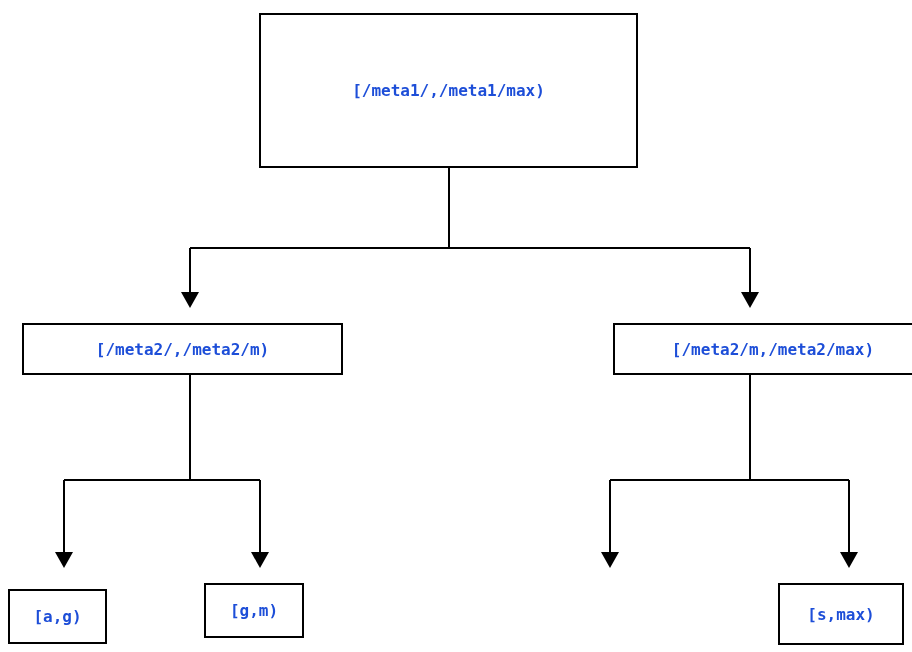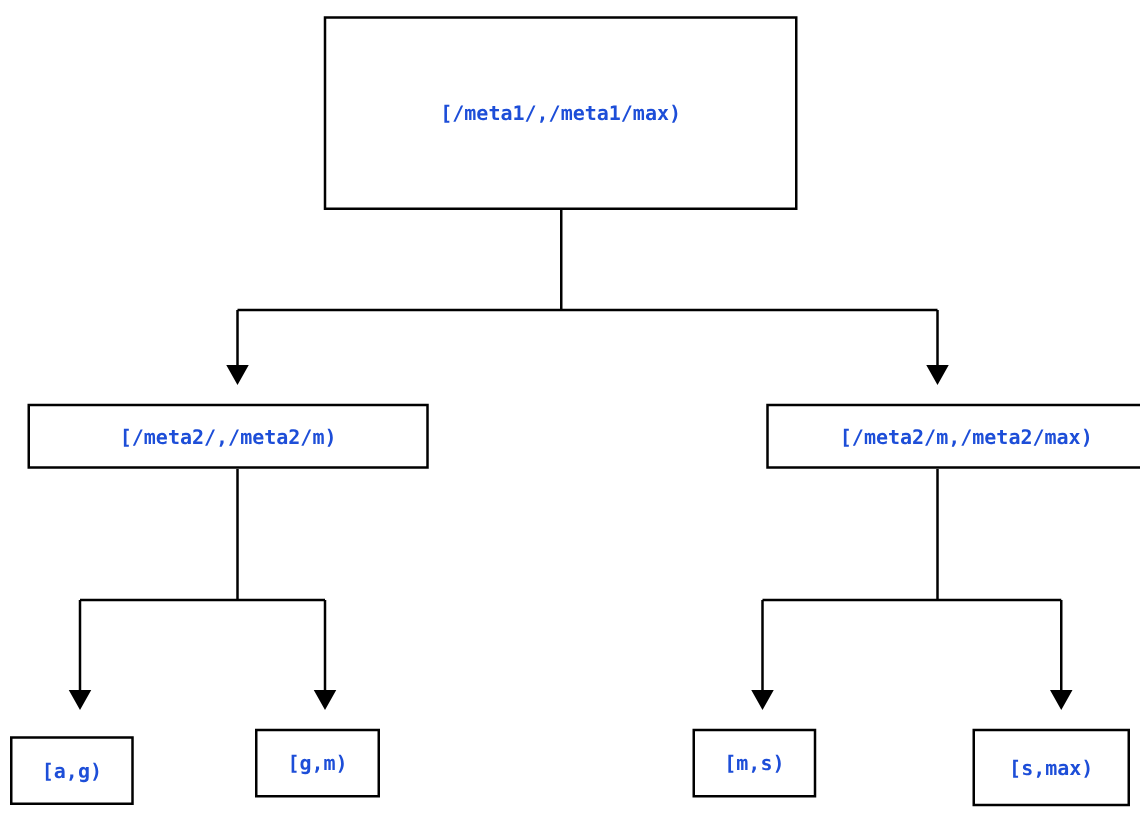--- a/index.html
+++ b/index.html
@@ -89,21 +89,18 @@
   </div>
 
   <div class="node leaf-ag">
     <span>[a,g)</span>
   </div>
 
   <div class="node leaf-gm">
     <span>[g,m)</span>
   </div>
 
-  <div class="node leaf-ms">
-    <span>[m,s)</span>
-  </div>
 
   <div class="node leaf-smax">
     <span>[s,max)</span>
   </div>
 
 </div>
 
 </body></html>

